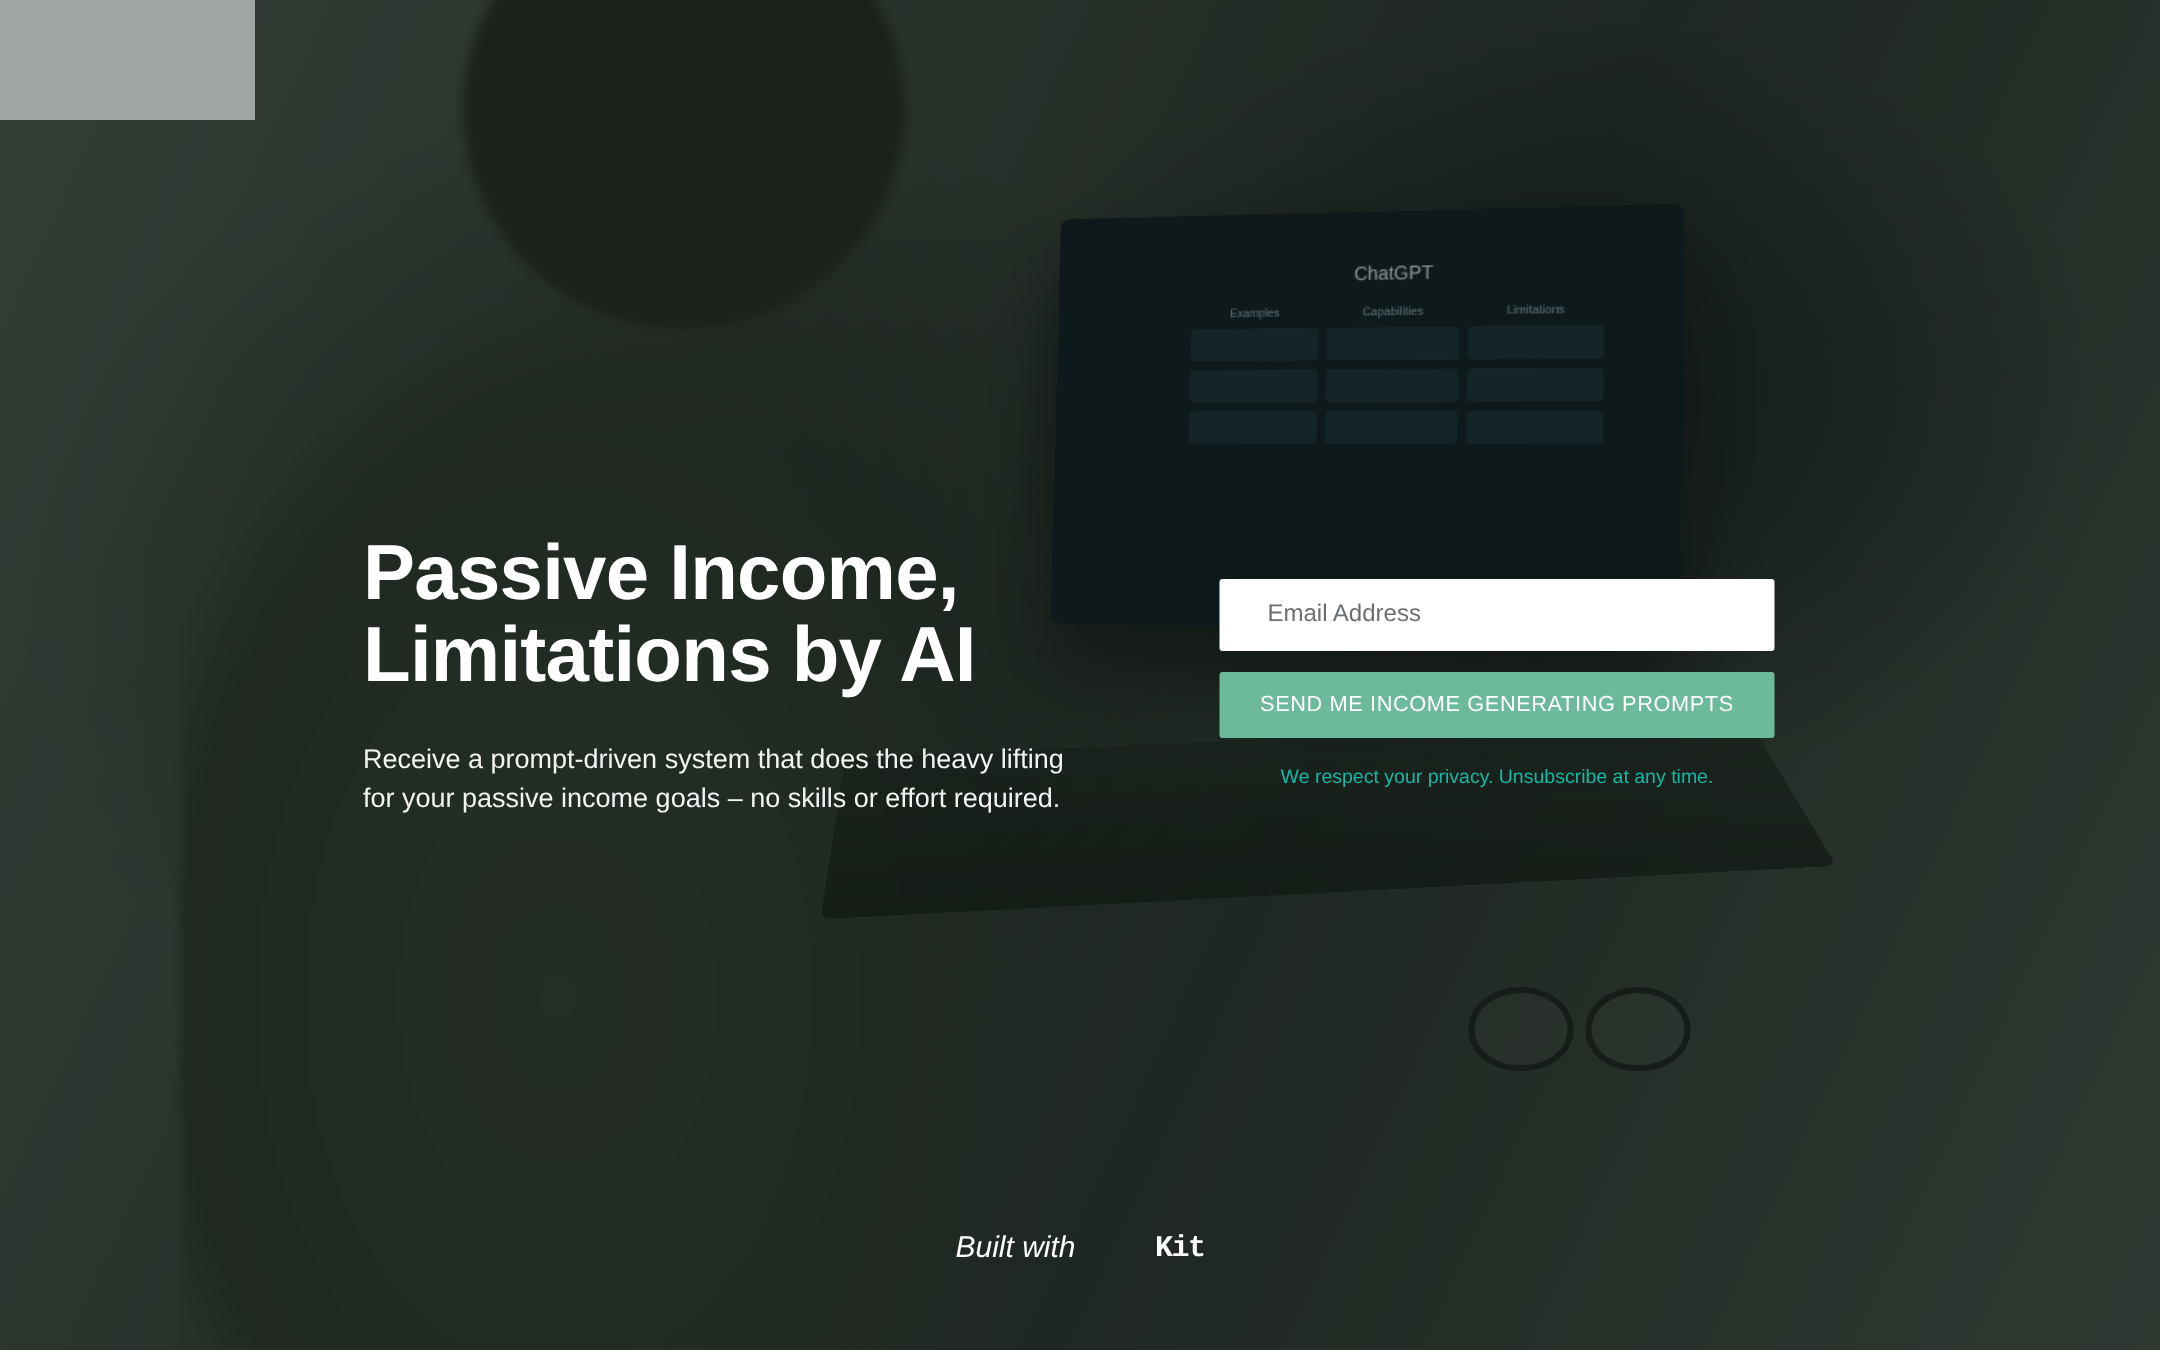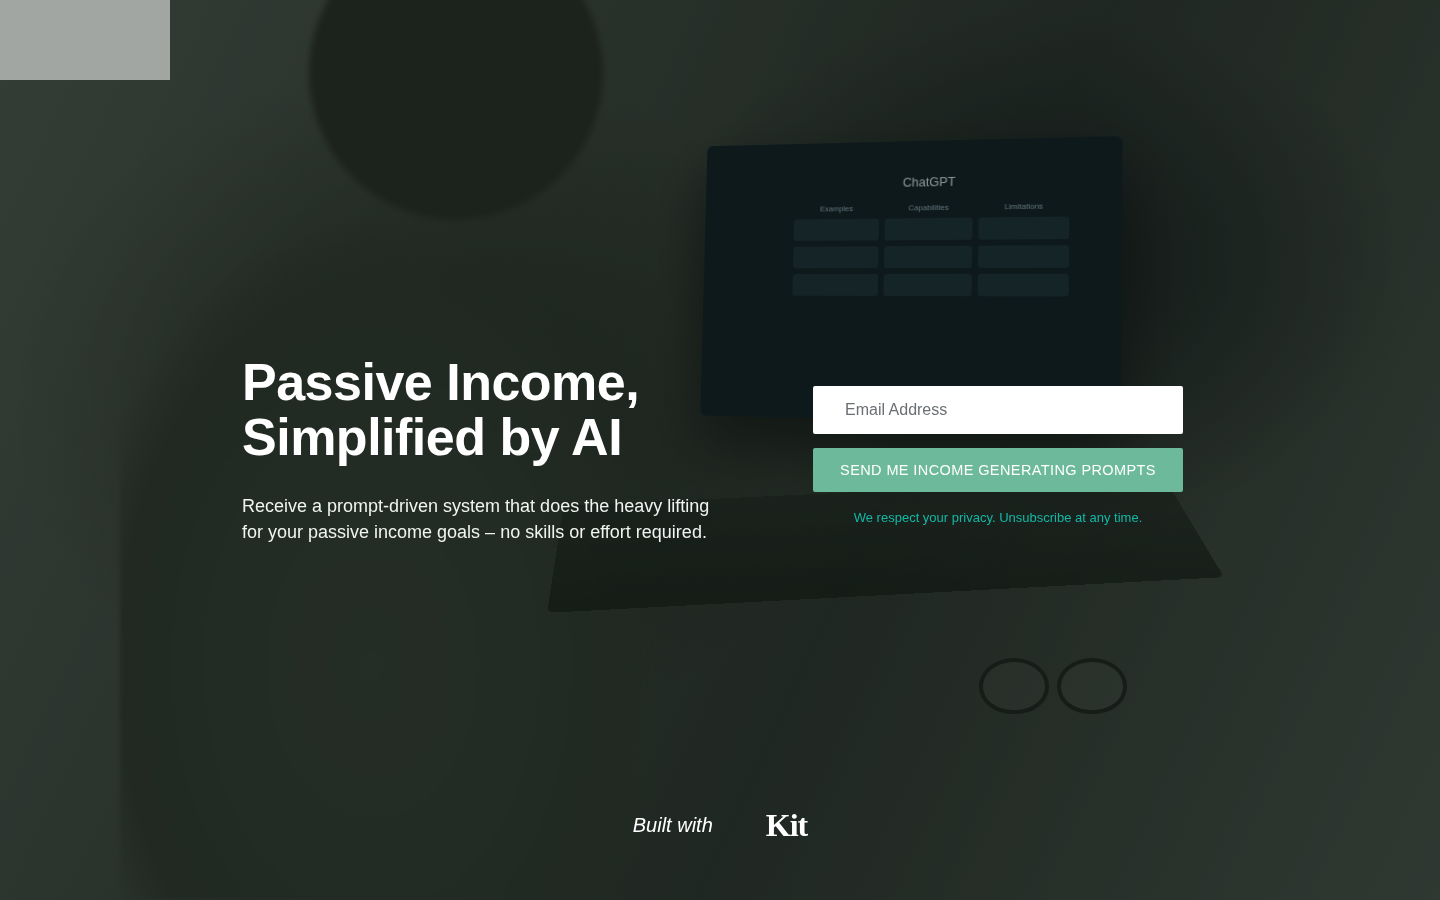--- a/index.html
+++ b/index.html
@@ -141,22 +141,22 @@
     position: absolute;
     left: 50%; bottom: 56px;
     transform: translateX(-50%);
     display: flex; align-items: center; gap: 10px;
     color: #fff;
     z-index: 6;
     cursor: pointer;
   }
   .badge-text { font-size: 20px; font-weight: 400; font-style: italic; }
   .kit-logo {
-    font-size: 32px; font-weight: 900; letter-spacing: -1px;
-    font-family: Liberation Serif, serif;
+    font-size: 20px; font-weight: 900; letter-spacing: -1px;
+    font-family: Liberation Mono, monospace;
     margin-left: 43px;
   }
 </style>
 </head>
 <body>
 
 <div class="hero">
   <div class="bg"></div>
   <div class="paper-corner"></div>
   <div class="person"></div>
@@ -182,21 +182,21 @@
   </div>
   <div class="keyboard"></div>
   <div class="glasses"></div>
 
   <div class="overlay"></div>
 
   <div class="content">
     <div class="left">
       <h1>
         <span>Passive Income,</span><br>
-        <span>Simplified by AI</span>
+        <span>Limitations by AI</span>
       </h1>
       <p class="sub">Receive a prompt-driven system that does the heavy lifting for your passive income goals – no skills or effort required.</p>
     </div>
 
     <div class="form">
       <input type="email" class="email" placeholder="Email Address" style="">
       <button class="cta">SEND ME INCOME GENERATING PROMPTS</button>
       <div class="privacy">We respect your privacy. Unsubscribe at any time.</div>
     </div>
   </div>

